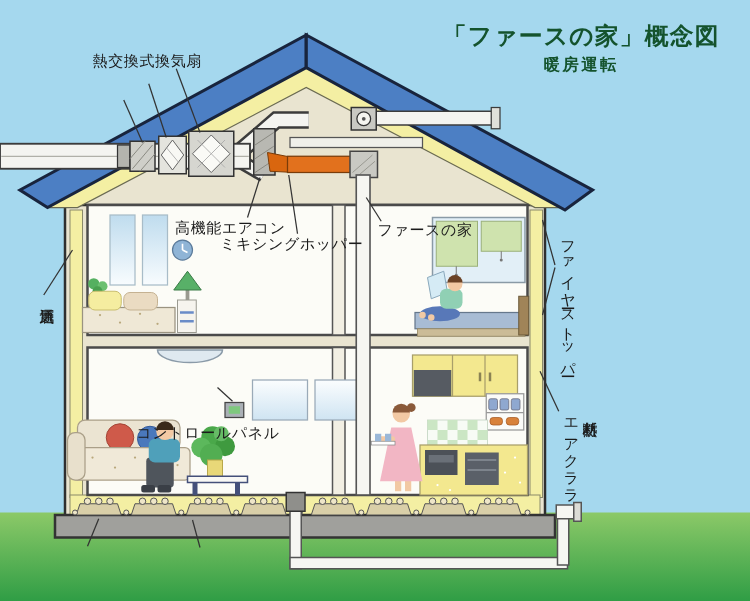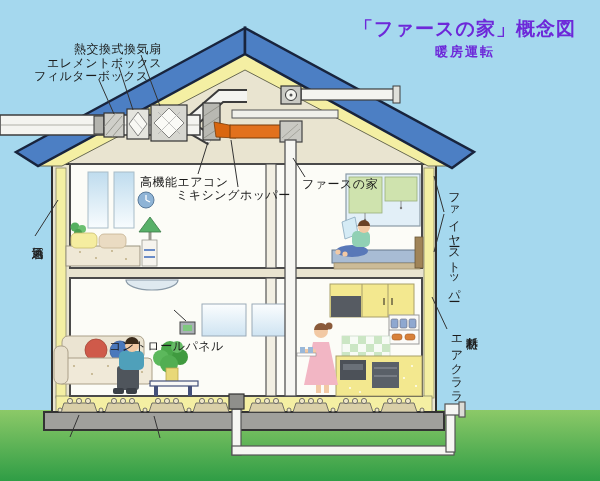--- a/index.html
+++ b/index.html
@@ -6,21 +6,21 @@
   #stage{position:relative;width:600px;height:481px;overflow:hidden;
          font-family:"DejaVu Sans","Liberation Sans",sans-serif;}
   #stage svg{position:absolute;left:0;top:0;}
   .lbl{position:absolute;font-size:12px;color:#1b1b1b;white-space:nowrap;
        letter-spacing:0.5px;line-height:1.2;}
   .lbl.v{writing-mode:vertical-rl;text-orientation:upright;letter-spacing:0;}
   .lbl.two{white-space:pre;text-align:center;}
   .lbl.v2{writing-mode:vertical-rl;text-orientation:upright;white-space:pre;
           line-height:1.25;letter-spacing:0;}
   #title{position:absolute;left:336px;top:16px;width:258px;text-align:center;
-         color:#6d28d9;}
+         color:#14532d;}
   #title .main{font-size:19px;font-weight:bold;letter-spacing:1px;}
   #title .sub{font-size:13px;font-weight:bold;margin-top:1px;letter-spacing:2px;}
 </style>
 </head>
 <body>
 
 <div id="stage">
 <svg width="600" height="481" viewBox="0 0 600 481">
   <defs>
     <linearGradient id="grass" x1="0" y1="0" x2="0" y2="1">
@@ -315,22 +315,20 @@
     <path d="M160 438 L154 416"></path>
   </g>
 </svg>
 
   <div id="title">
     <div class="main">「ファースの家」概念図</div>
     <div class="sub">暖房運転</div>
   </div>
 
   <div class="lbl" style="left:74px;top:42px;">熱交換式換気扇</div>
-  <div class="lbl" style="left:47px;top:56px;">エレメントボックス</div>
-  <div class="lbl" style="left:34px;top:69px;">フィルターボックス</div>
   <div class="lbl" style="left:140px;top:175px;">高機能エアコン</div>
   <div class="lbl" style="left:176px;top:188px;">ミキシングホッパー</div>
   <div class="lbl" style="left:302px;top:177px;">ファースの家</div>
   <div class="lbl" style="left:109px;top:299px;margin-top:40px;">コントロールパネル</div>
   <div class="lbl v" style="left:30px;top:238px;">通気層</div>
   <div class="lbl v" style="left:447px;top:185px;">ファイヤーストッパー</div>
   <div class="lbl v2" style="left:449px;top:328px;">断熱材
 エアクララ</div>
 </div>
 

